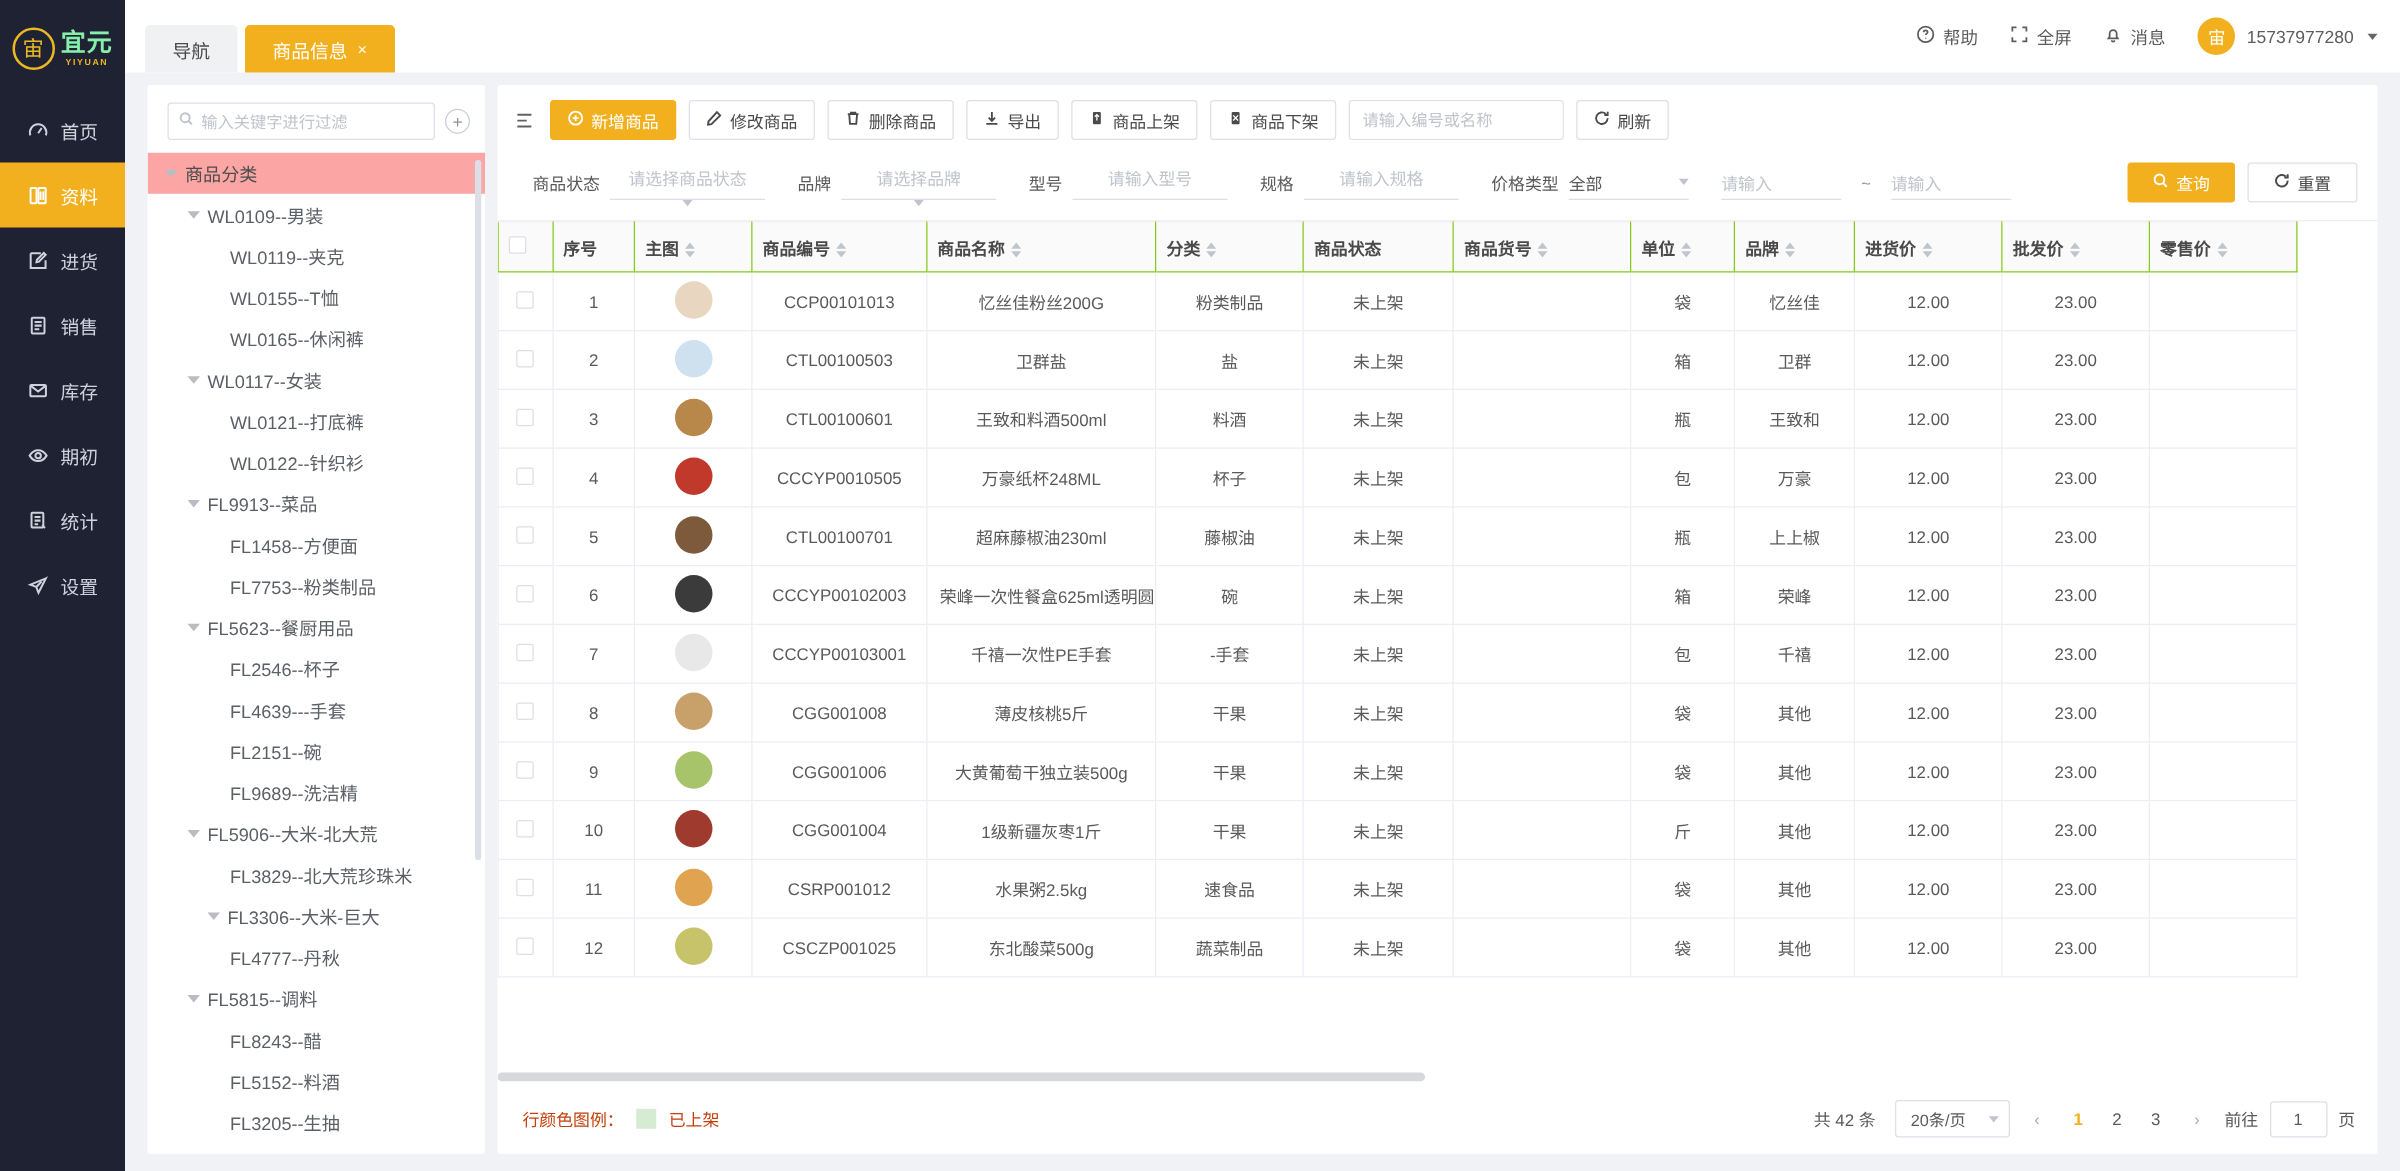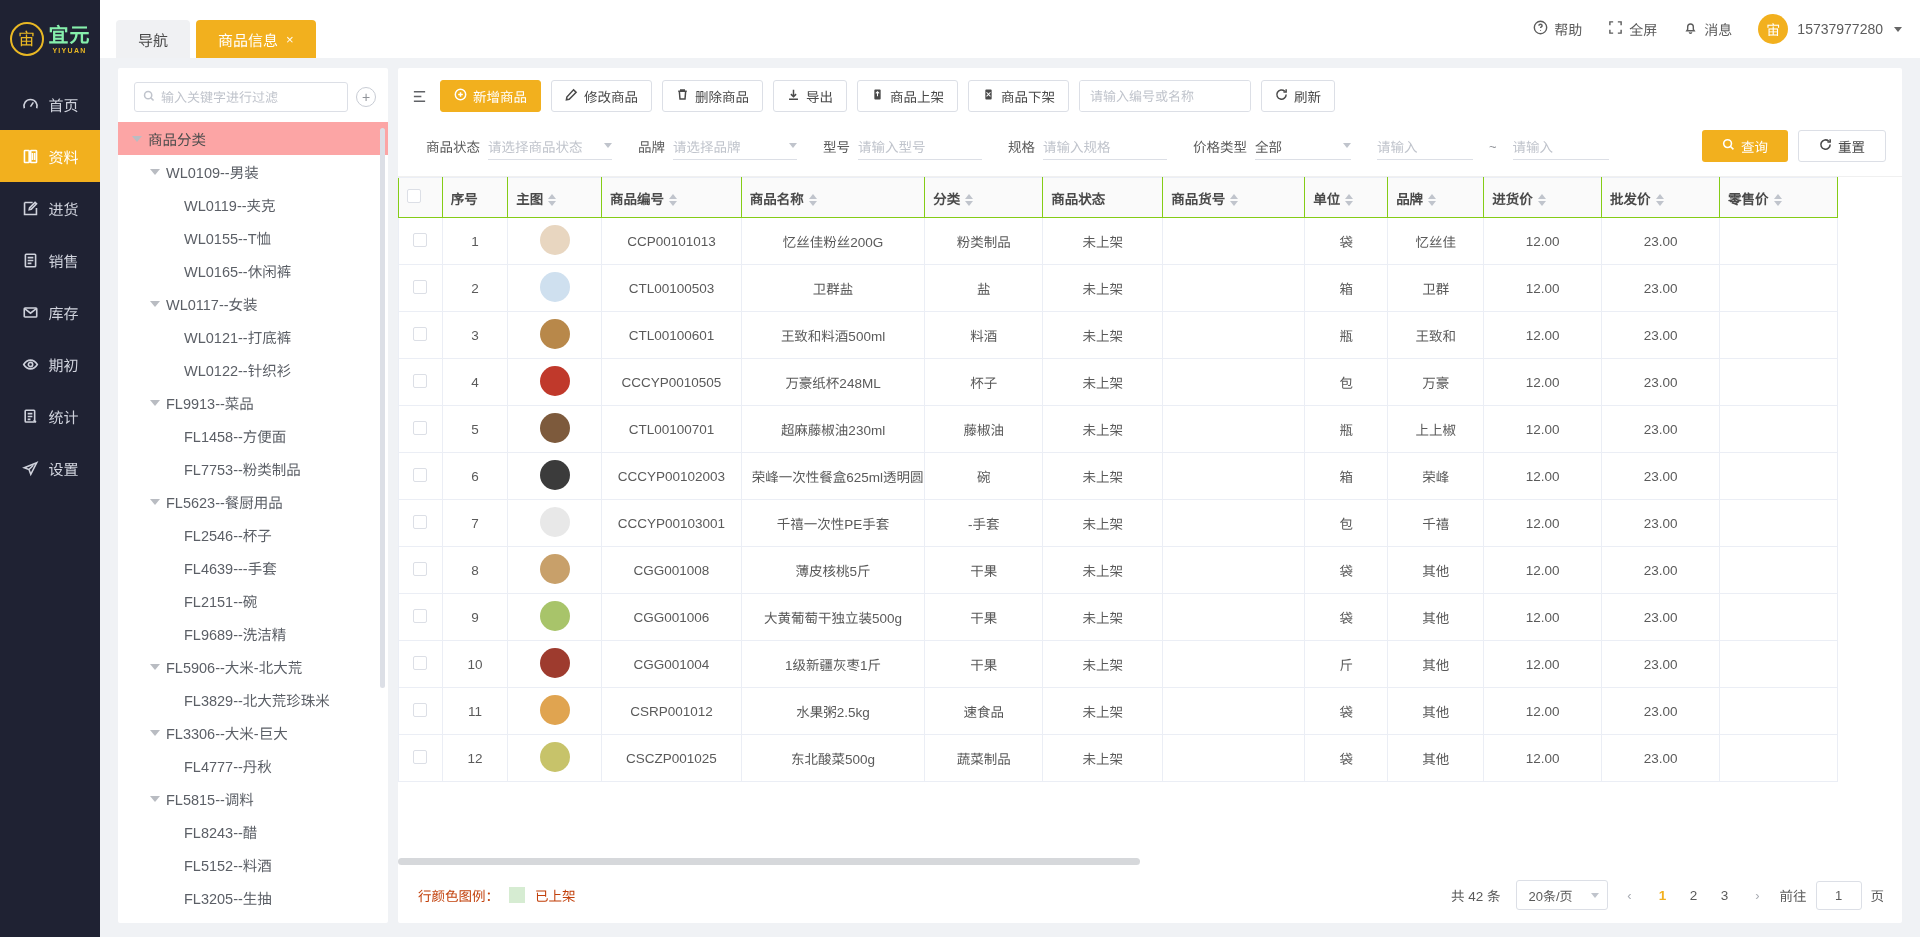--- a/index.html
+++ b/index.html
@@ -134,21 +134,21 @@
     border-bottom: 1px solid #f0f0f0;
   }
   .f-group { display: flex; align-items: center; gap: 8px; margin-right: 26px; }
   .f-label { font-size: 13.5px; color: #5a5a5a; white-space: nowrap; }
   .f-field {
     border: none; border-bottom: 1px solid #dcdfe6; height: 28px; min-width: 120px;
     display: flex; align-items: center; justify-content: space-between; gap: 8px;
     font-size: 13.5px; color: #c0c4cc; cursor: pointer;
   }
   .f-field.w-small { min-width: 96px; }
-  .f-field.w-med { min-width: 124px; }
+  .f-field.w-med { min-width: 124px; flex-direction: column; }
   .f-field .chev { width: 0; height: 0; border-left: 4px solid transparent; border-right: 4px solid transparent; border-top: 5px solid #c0c4cc; }
   .f-field .val-dark { color: #5a5a5a; }
   .tilde { color: #909399; font-size: 13px; margin: 0 8px; }
   .filters-right { margin-left: auto; display: flex; gap: 10px; }
   .btn-query {
     height: 32px; padding: 12px 20px; background: #f2b01e; color: #fff; border: none; border-radius: 3px;
     display: inline-flex; align-items: center; gap: 6px; font-size: 13.5px; cursor: pointer; font-family: inherit;
   }
   .btn-reset {
     height: 32px; padding: 0 20px; background: #fff; color: #4a4a4a; border: 1px solid #dcdfe6;
@@ -426,21 +426,21 @@
             <span>FL9689--洗洁精</span>
           </div>
           <div class="tree-node" style="padding-left: 32px;">
             <span class="tree-caret"></span>
             <span>FL5906--大米-北大荒</span>
           </div>
           <div class="tree-node" style="padding-left: 50px;">
             <span class="tree-spacer"></span>
             <span>FL3829--北大荒珍珠米</span>
           </div>
-          <div class="tree-node" style="padding-left: 32px;">
+          <div class="tree-node" style="padding-left: 32px; margin-left: 16px;">
             <span class="tree-caret"></span>
             <span>FL3306--大米-巨大</span>
           </div>
           <div class="tree-node" style="padding-left: 50px; align-items: center;">
             <span class="tree-spacer"></span>
             <span>FL4777--丹秋</span>
           </div>
           <div class="tree-node" style="padding-left: 32px;">
             <span class="tree-caret"></span>
             <span>FL5815--调料</span>

